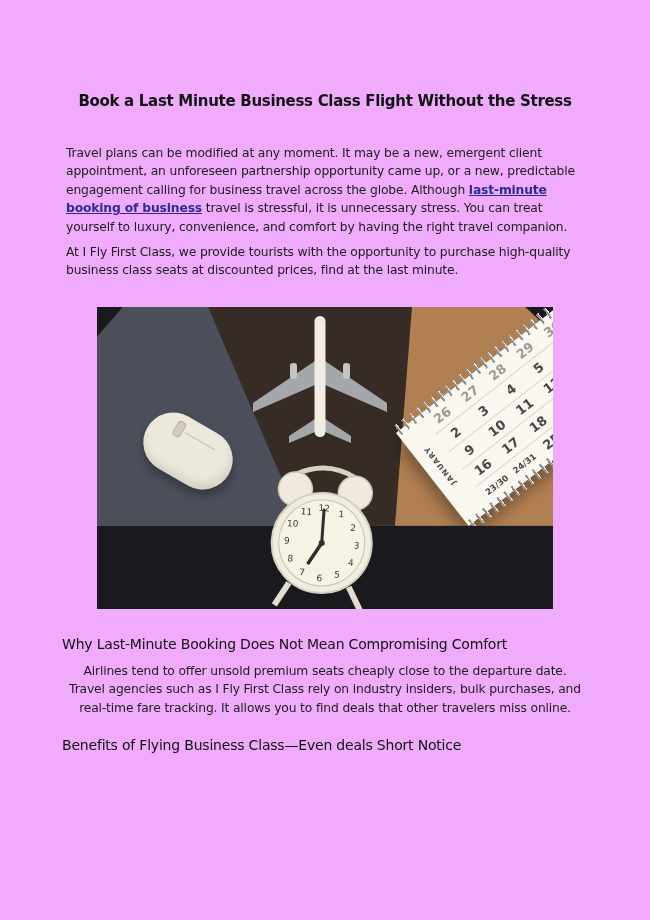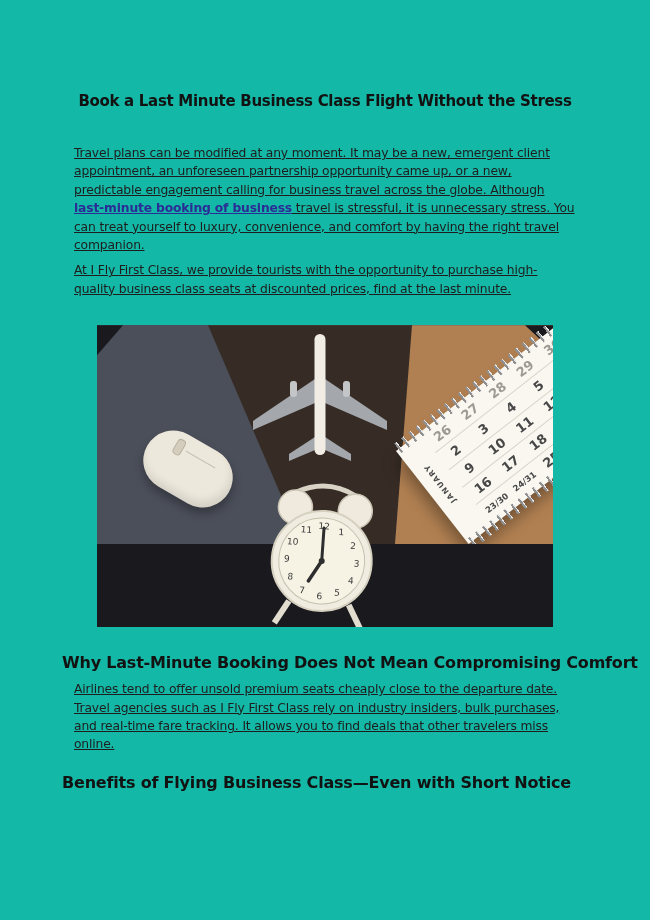--- a/index.html
+++ b/index.html
@@ -2,32 +2,32 @@
 <html style="--slate: #4B4F5A; --brown: #372C25; --tan: #B18052; --black: #1A1A1E; --item: #EDE8DC; --link: #2B2B96;"><head>
 <meta charset="utf-8">
 <style>
   :root{
     --slate:#4B4F5A; --brown:#372C25; --tan:#B18052; --black:#1A1A1E;
     --item:#EDE8DC; --link:#2B2B96; --ink:#1B1B1B;
   }
   *{box-sizing:border-box;}
   html,body{margin:0;padding:0;background:#ffffff;}
   body{width:650px;height:920px;overflow:hidden;font-family:"DejaVu Sans","Liberation Sans",sans-serif;color:var(--ink);}
-  .page{width:650px;height:920px;padding:91px 62px 0;background:#14b8a6;}
+  .page{width:650px;height:920px;padding:91px 62px 0;background:#f0abfc;}
 
   h1.doc-title{
     font-size:15px;font-weight:bold;letter-spacing:-0.3px;line-height:20px;
     margin:0 0 33px;text-align:center;white-space:nowrap;color:#121212;
   }
-  p.body{font-size:12.3px;line-height:18.4px;letter-spacing:-0.15px;margin:0 12px 7px;color:#1d1d1d;text-decoration:underline;}
+  p.body{font-size:12.3px;line-height:18.4px;letter-spacing:-0.15px;margin:0 4px 7px;color:#1d1d1d;}
   p.body.gap-img{margin-bottom:27px;}
   p.body.gap-md{margin-bottom:14px;}
-  p.body.gap-lg{margin-bottom:19px;}
+  p.body.gap-lg{margin-bottom:19px;text-align:center;}
   a.doclink{color:var(--link);font-weight:bold;text-decoration:underline;cursor:pointer;}
-  h2.doc-h2{font-size:16px;font-weight:bold;letter-spacing:-0.2px;line-height:19px;margin:0 0 8px;white-space:nowrap;color:#121212;}
+  h2.doc-h2{font-size:14px;font-weight:normal;letter-spacing:-0.2px;line-height:19px;margin:0 0 8px;white-space:nowrap;color:#121212;}
   h2.doc-h2.last{margin:0;}
 
   
   figure.photo{
     position:relative;width:456px;height:302px;margin:0 auto 26px;
     overflow:hidden;background:var(--slate);
   }
   .layer{position:absolute;inset:0;}
   .ph-brown{background:var(--brown);clip-path:polygon(111px 0,316px 0,298px 219px,205px 219px);}
   .ph-tan{background:var(--tan);clip-path:polygon(315px 0,456px 0,456px 219px,298px 219px);}
@@ -181,15 +181,15 @@
           <text x="52.5" y="56.9" class="clock-num">11</text>
         </g>
       <line id="hourHand" stroke="#2E2E2E" stroke-width="3.5" stroke-linecap="round" x1="70" y1="84" x2="58.0" y2="104.8"></line>
       <line id="minuteHand" stroke="#2E2E2E" stroke-width="3" stroke-linecap="round" x1="70" y1="84" x2="70.0" y2="51.0"></line>
       <circle cx="70" cy="84" r="3" fill="#2E2E2E"></circle>
     </svg>
   </figure>
 
   <h2 class="doc-h2">Why Last-Minute Booking Does Not Mean Compromising Comfort</h2>
   <p class="body gap-lg">Airlines tend to offer unsold premium seats cheaply close to the departure date. Travel agencies such as I Fly First Class rely on industry insiders, bulk purchases, and real-time fare tracking. It allows you to find deals that other travelers miss online.</p>
-  <h2 class="doc-h2 last">Benefits of Flying Business Class—Even with Short Notice</h2>
+  <h2 class="doc-h2 last">Benefits of Flying Business Class—Even deals Short Notice</h2>
 
 </div>
 
 </body></html>

